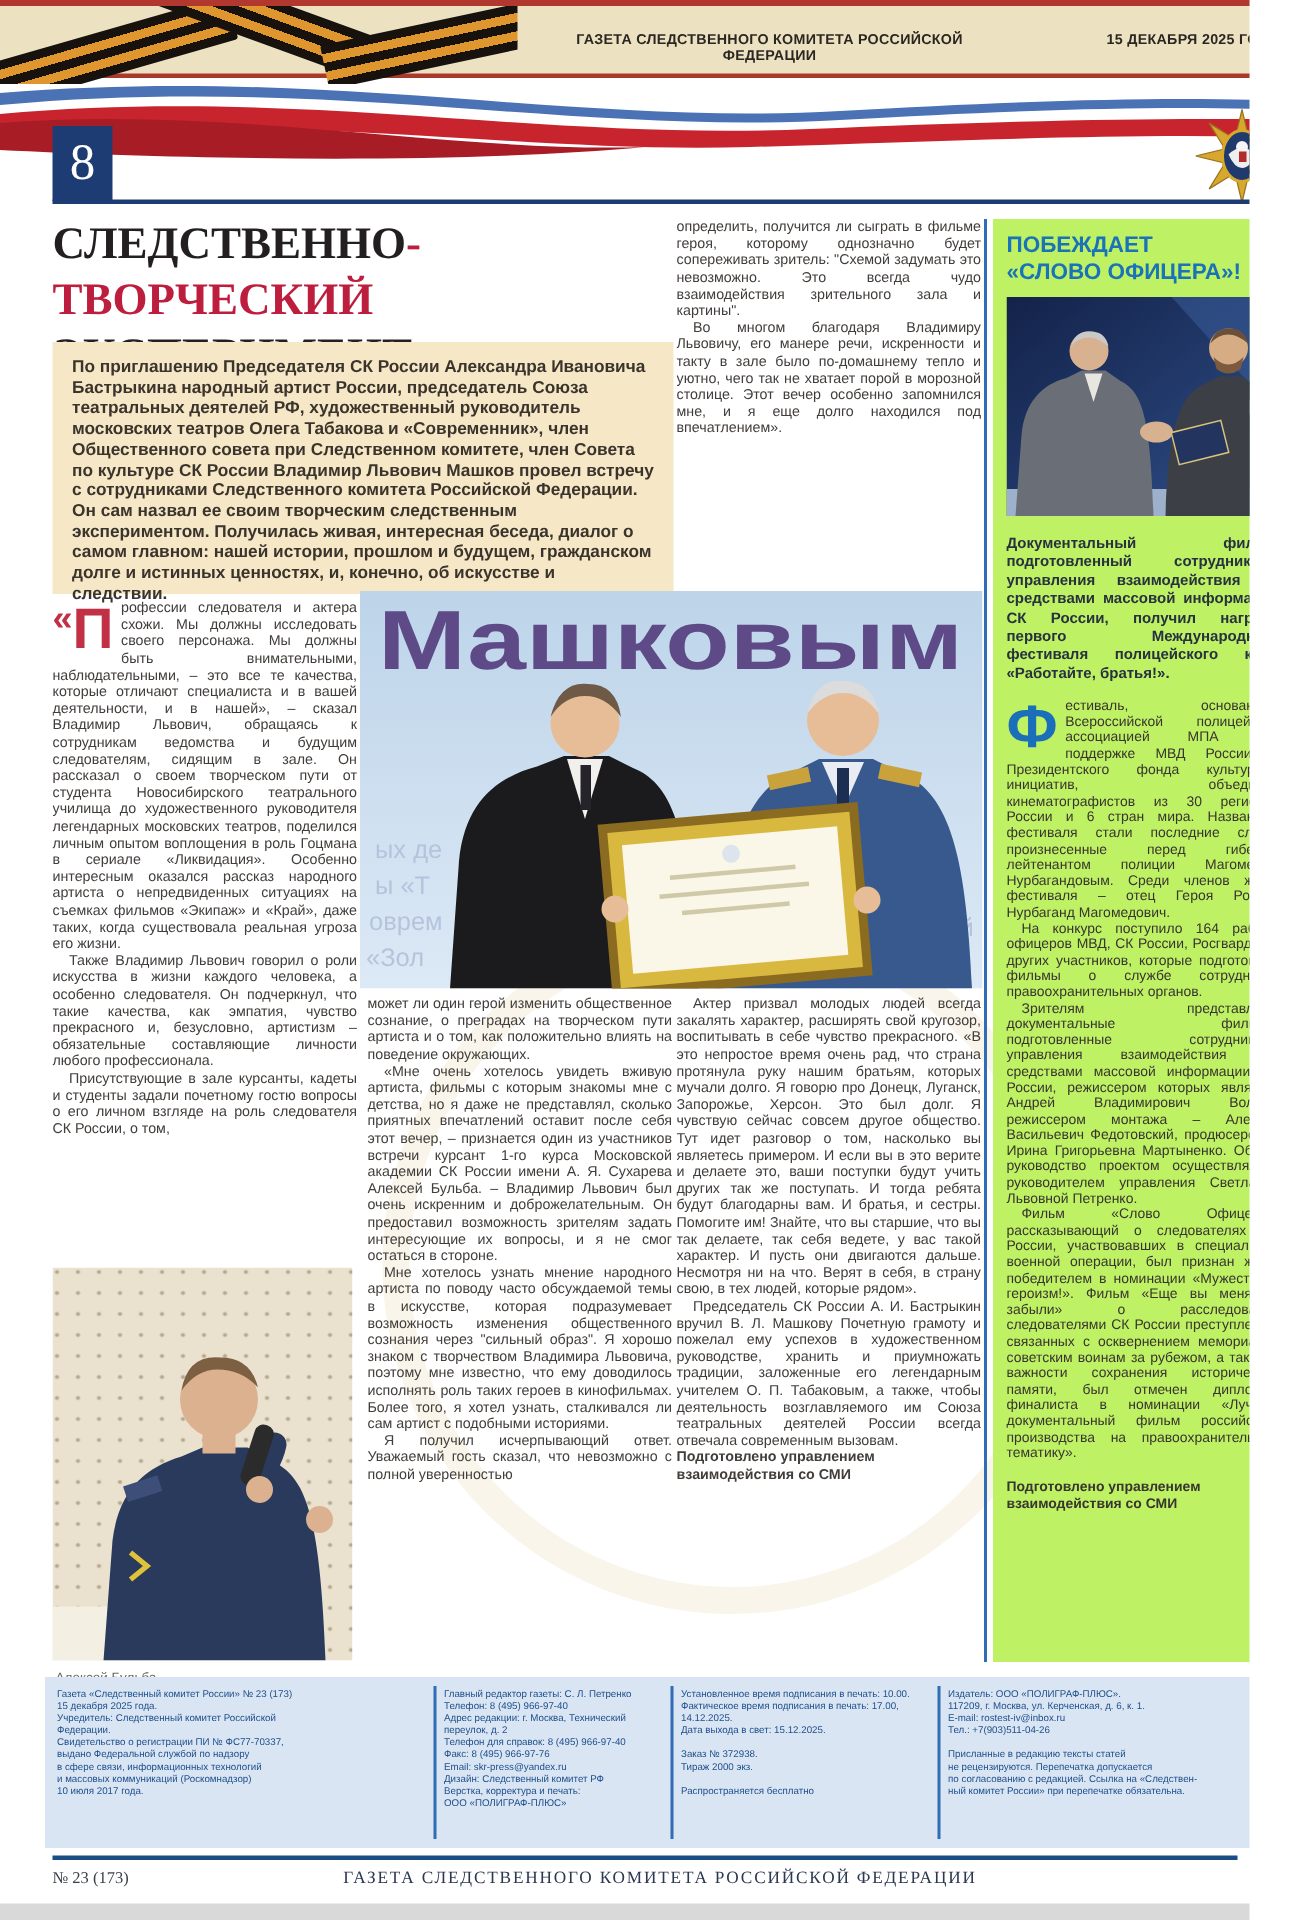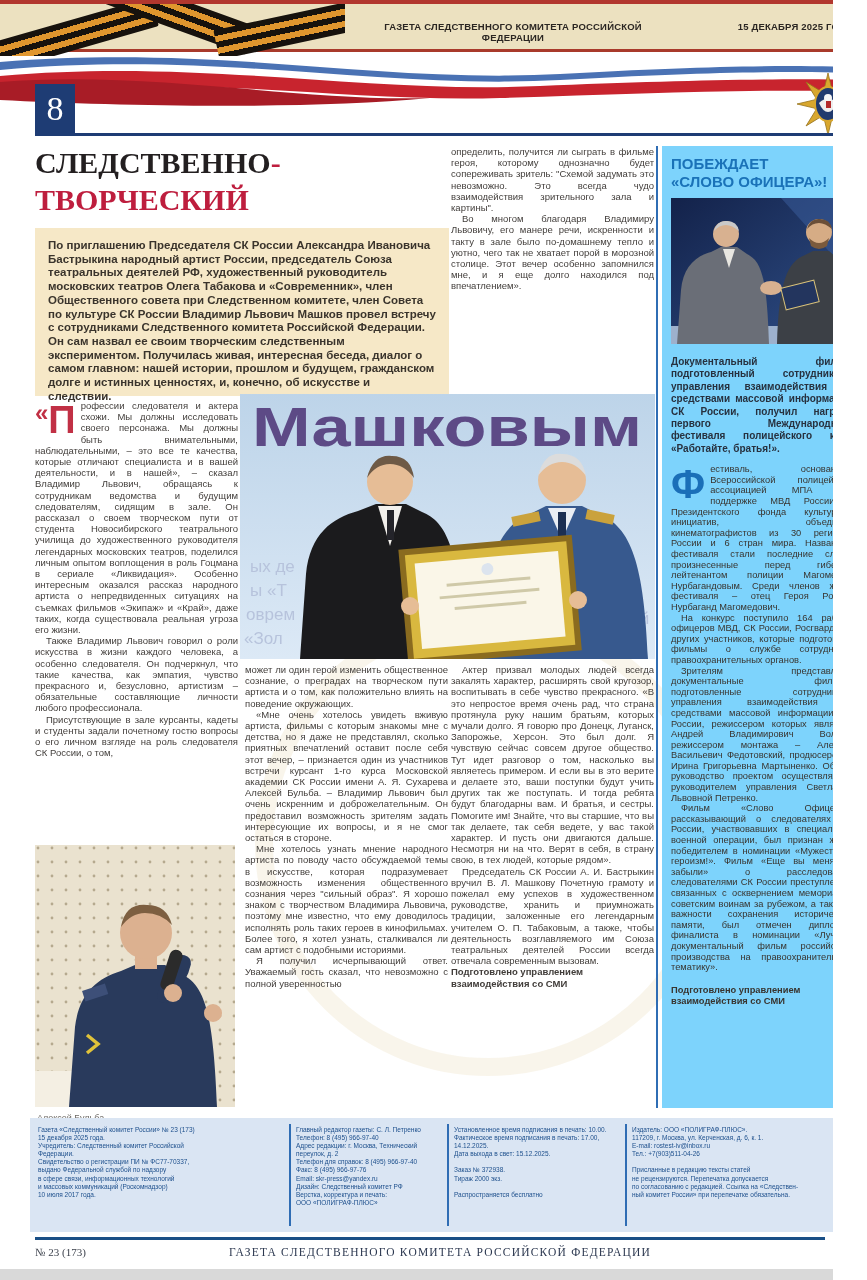--- a/index.html
+++ b/index.html
@@ -54,21 +54,21 @@
   .oq{color:#c13045;font-size:24px;font-weight:700;vertical-align:12px;}
   .dc{color:#c13045;font-size:38px;font-weight:700;}
 
   
   #mainphoto{position:absolute;left:240px;top:394px;width:415px;height:265px;z-index:2;overflow:hidden;}
   #portrait{position:absolute;left:35px;top:845px;width:200px;height:262px;z-index:2;overflow:hidden;}
   #portrait-caption{position:absolute;left:37px;top:1113px;font-size:9px;color:#6d6a66;z-index:2;}
 
   
   #sidebar-divider{position:absolute;left:656px;top:146px;width:2px;height:962px;background:#2f6db4;z-index:2;}
-  #sidebar{position:absolute;left:662px;top:146px;width:200px;height:962px;background:#7dd3fc;box-sizing:border-box;
+  #sidebar{position:absolute;left:662px;top:146px;width:200px;height:962px;background:#bef264;box-sizing:border-box;
            padding:9px 9px 8px 9px;z-index:2;}
   #sb-title{font-weight:700;font-size:15px;line-height:18px;color:#1a72b8;}
   #sb-photo{width:182px;height:146px;margin-top:7px;}
   #sb-lead{font-weight:700;font-size:10px;line-height:12.4px;color:#27313f;margin-top:8px;text-align:justify;}
   .sb-body{font-size:9.3px;line-height:10.6px;text-align:justify;color:#38342f;margin:0;}
   .sb-body.ind{text-indent:10px;}
   #sb-p1{margin-top:9px;}
   .sb-dc{float:left;color:#1a6fb8;font-size:40px;font-weight:700;line-height:.9;margin:2px 5px 0 0;}
   #sb-byline{font-weight:700;font-size:9.3px;line-height:11px;margin-top:12px;white-space:pre-line;color:#38342f;}
 

